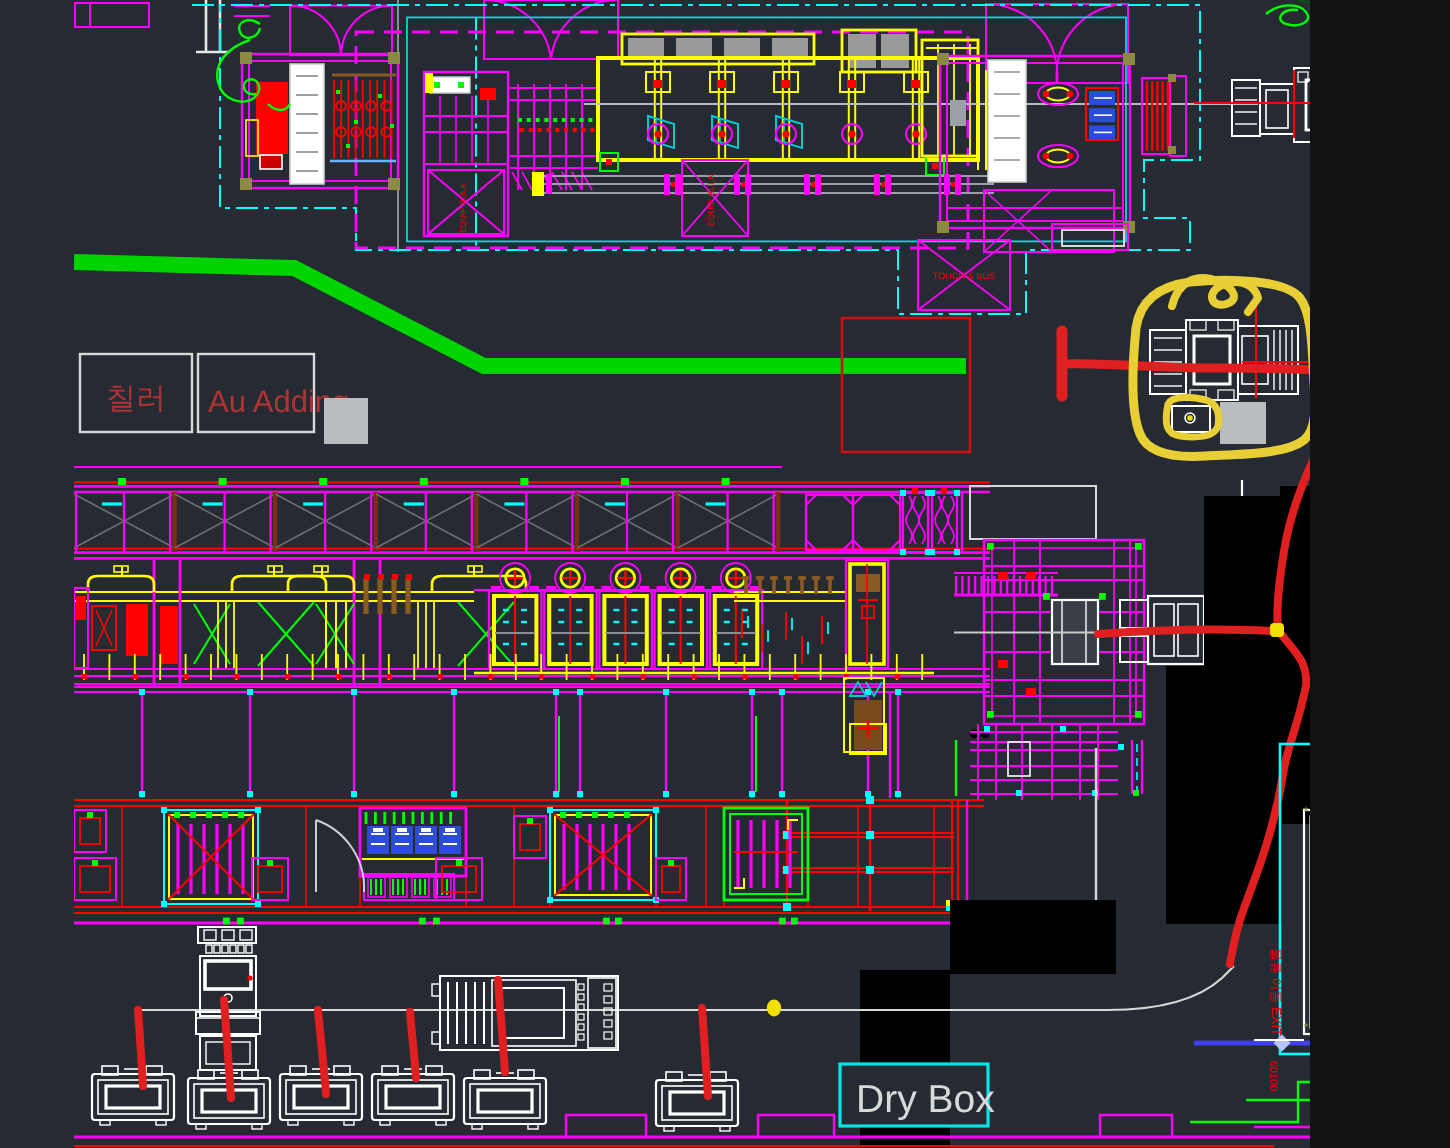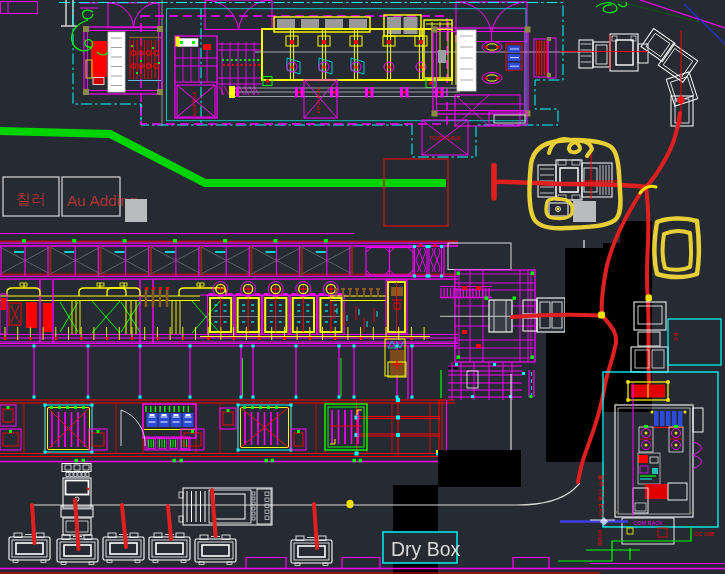--- a/index.html
+++ b/index.html
@@ -1,17 +1,17 @@
 <!DOCTYPE html>
 <html><head>
 <meta charset="utf-8">
 <style>
   html,body{margin:0;padding:0;background:#111;}
-  #stage{position:relative;width:725px;height:574px;overflow:hidden;background:#262b33;
-         font-family:"Liberation Sans","DejaVu Sans",sans-serif;}
+  #stage{position:relative;width:618px;height:574px;overflow:hidden;background:#262b33;
+         font-family:"Liberation Sans","DejaVu Sans",sans-serif;padding-left:37px;}
   svg text{font-family:"Liberation Sans","DejaVu Sans",sans-serif;}
 </style>
 </head>
 <body>
 
 <div id="stage">
 <svg id="fp" width="725" height="574" viewBox="0 0 725 574">
       <rect x="0" y="0" width="725" height="574" fill="#262b33"></rect>
       <g>
         <rect x="0.5" y="1.5" width="37" height="12" fill="none" stroke="#f0f" stroke-width="1"></rect>

